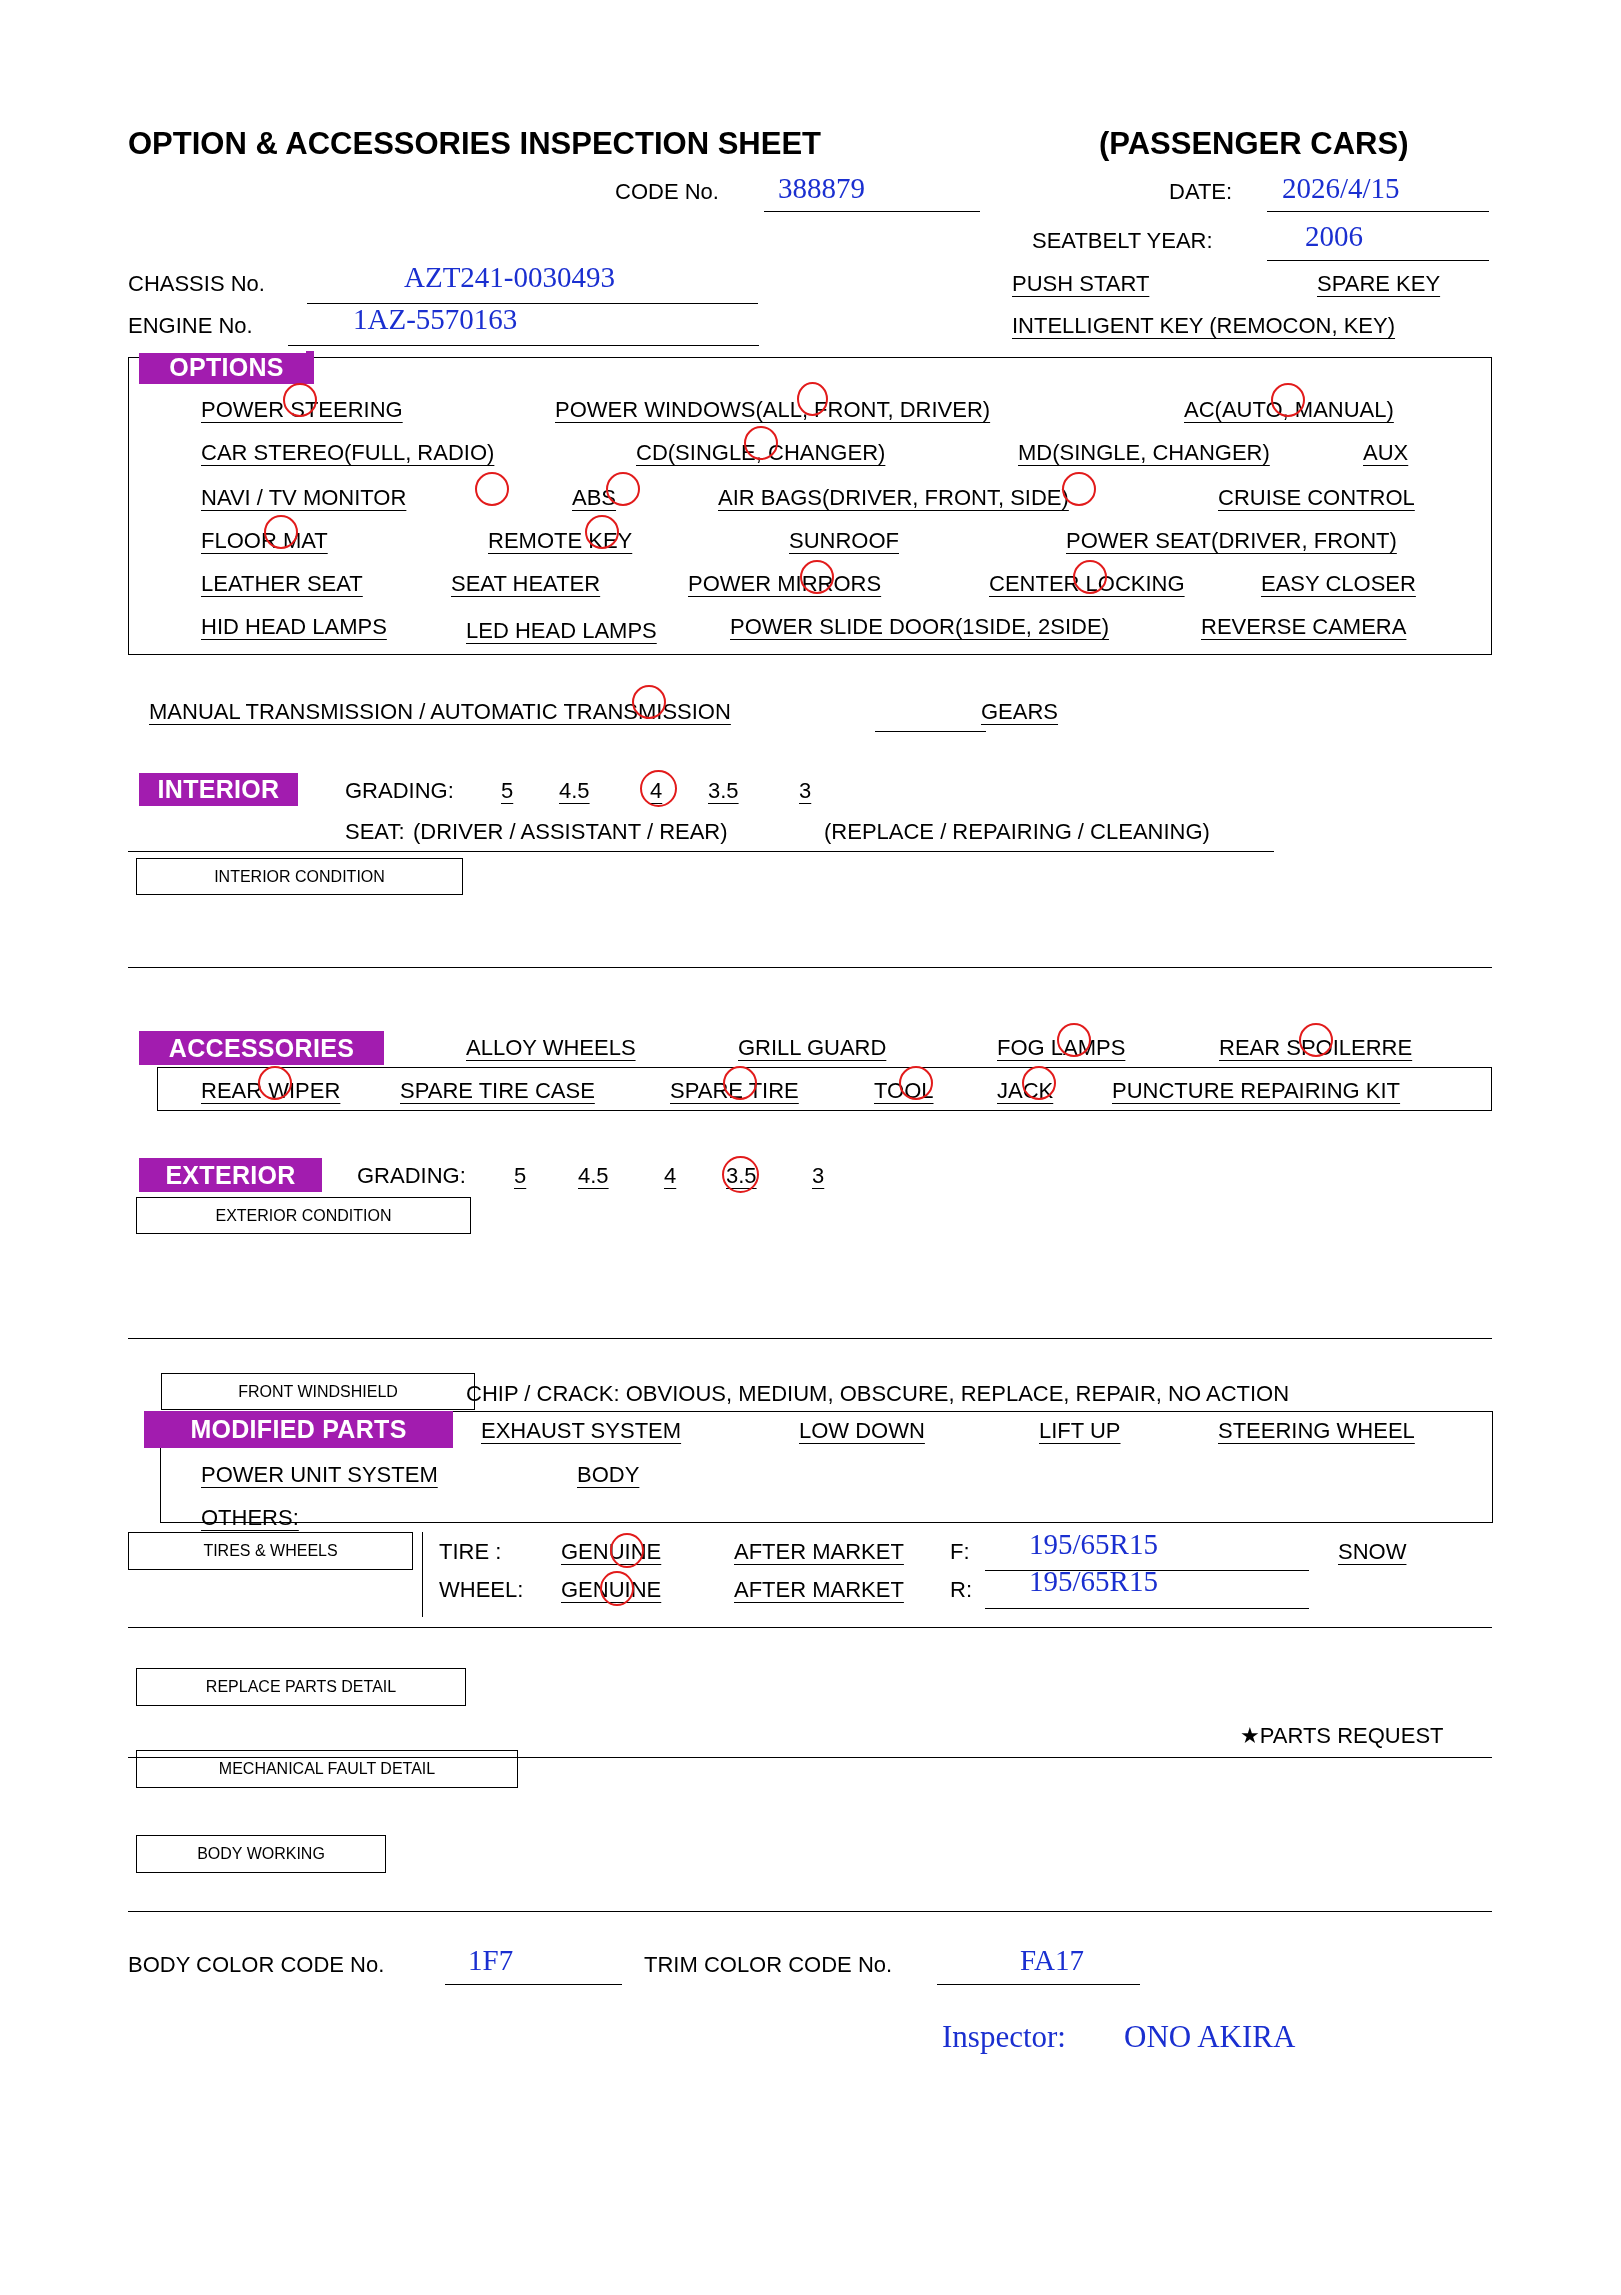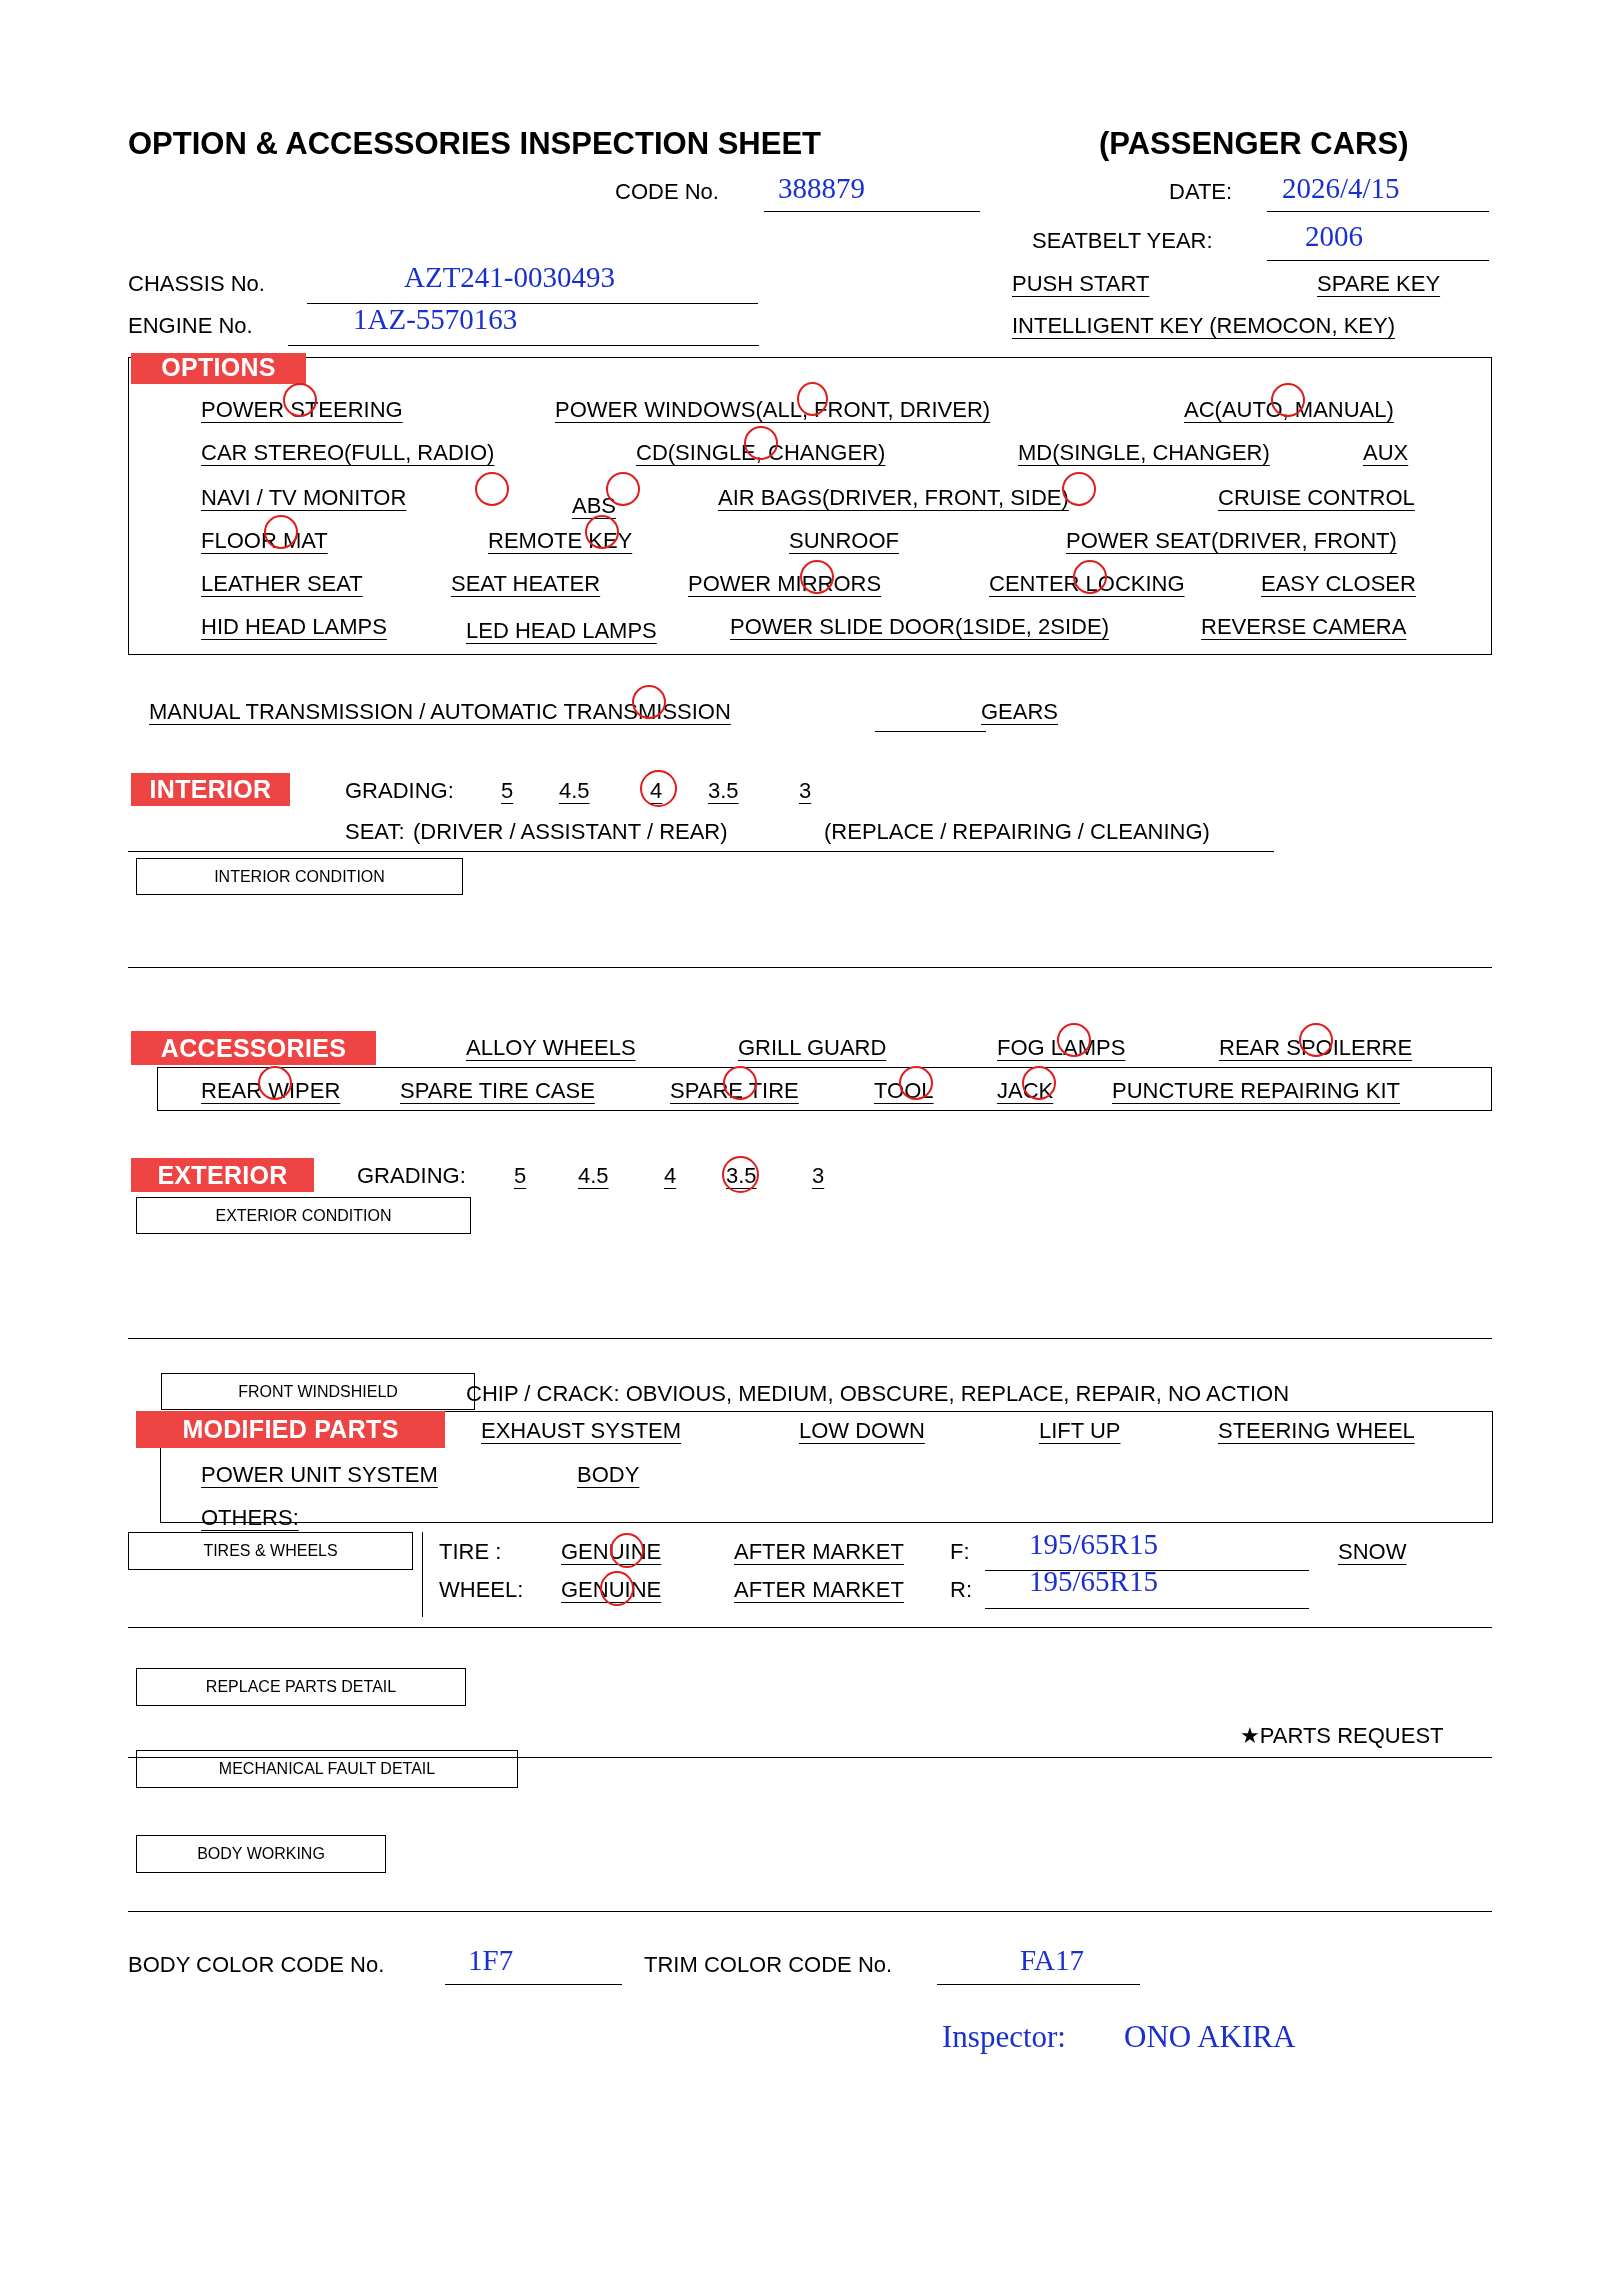--- a/index.html
+++ b/index.html
@@ -58,28 +58,29 @@
     position: absolute;
     border: 1.3px solid #000;
     box-sizing: border-box;
     display: flex;
     align-items: center;
     justify-content: center;
     font-size: 16px;
   }
   .blacktag {
     position: absolute;
-    background: #ef4444;
+    background: #a21caf;
     color: #fff;
     font-weight: bold;
     display: flex;
     align-items: center;
     justify-content: center;
     font-size: 25px;
     letter-spacing: 0.3px;
+    margin-left: 8px;
   }
   
   .circle {
     position: absolute;
     border: 2px solid #e21b1b;
     border-radius: 50%;
     box-sizing: border-box;
   }
 </style>
 </head>
@@ -123,21 +124,21 @@
     <div class="t ul" style="left:201px; top:399px;">POWER STEERING</div>
     <div class="t ul" style="left:555px; top:399px;">POWER WINDOWS(ALL, FRONT, DRIVER)</div>
     <div class="t ul" style="left:1184px; top:399px;">AC(AUTO, MANUAL)</div>
 
     <div class="t ul" style="left:201px; top:442px;">CAR STEREO(FULL, RADIO)</div>
     <div class="t ul" style="left:636px; top:442px;">CD(SINGLE, CHANGER)</div>
     <div class="t ul" style="left:1018px; top:442px;">MD(SINGLE, CHANGER)</div>
     <div class="t ul" style="left:1363px; top:442px;">AUX</div>
 
     <div class="t ul" style="left:201px; top:487px;">NAVI / TV MONITOR</div>
-    <div class="t ul" style="left:572px; top:487px;margin-top:8px;">ABS</div>
+    <div class="t ul" style="left:572px; top:487px;">ABS</div>
     <div class="t ul" style="left:718px; top:487px;">AIR BAGS(DRIVER, FRONT, SIDE)</div>
     <div class="t ul" style="left:1218px; top:487px;">CRUISE CONTROL</div>
 
     <div class="t ul" style="left:201px; top:530px;">FLOOR MAT</div>
     <div class="t ul" style="left:488px; top:530px;">REMOTE KEY</div>
     <div class="t ul" style="left:789px; top:530px;">SUNROOF</div>
     <div class="t ul" style="left:1066px; top:530px;">POWER SEAT(DRIVER, FRONT)</div>
 
     <div class="t ul" style="left:201px; top:573px;">LEATHER SEAT</div>
     <div class="t ul" style="left:451px; top:573px;">SEAT HEATER</div>

